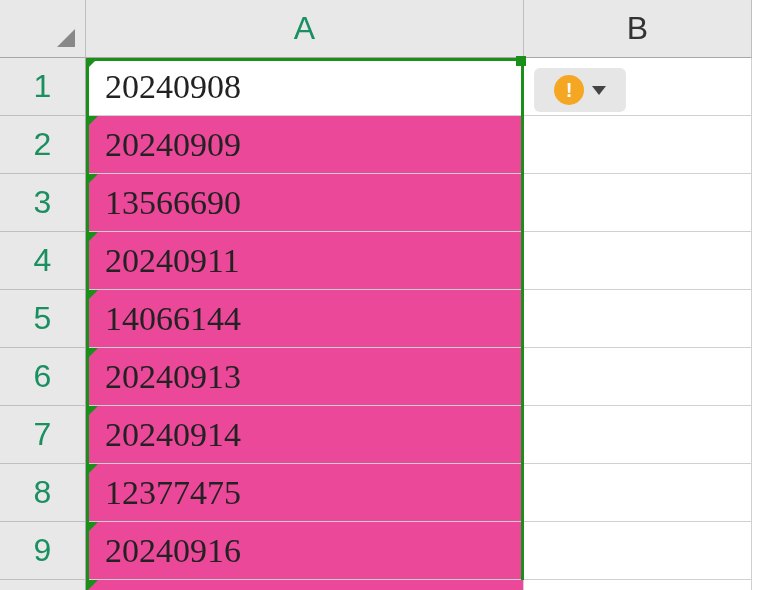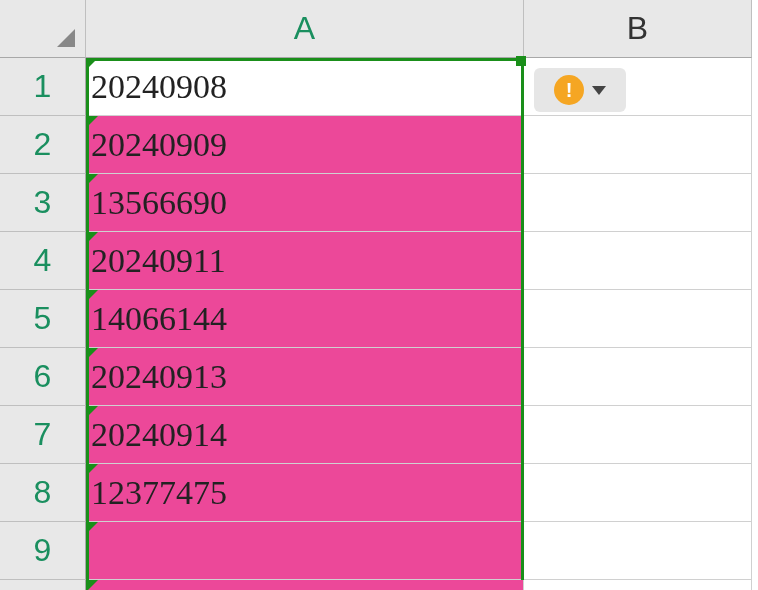--- a/index.html
+++ b/index.html
@@ -54,21 +54,21 @@
       justify-content: center;
       font-size: 32px;
       color: #1a8f5f;
     }
     .cell {
       height: 58px;
       border-right: 1px solid #d0d0d0;
       border-bottom: 1px solid #d0d0d0;
       display: flex;
       align-items: center;
-      padding-left: 5px;
+      padding-left: 19px;
       font-size: 34px;
       font-family: "Times New Roman", serif;
       color: #222;
       position: relative;
       background: #fff;
     }
     .cell.sel {
       background: #ec4899;
     }
     .cell.sel.first { background: #fff; }
@@ -195,20 +195,21 @@
   <div class="row-header">8</div>
   <div class="cell sel">
       <span class="tick"></span>
       <span>12377475</span>
     </div>
   <div class="cell"></div>
 
   <div class="row-header">9</div>
   <div class="cell sel">
       <span class="tick"></span>
+      <span>20240916</span>
     </div>
   <div class="cell"></div>
 
   <div class="row-header partial"></div>
   <div class="cell sel" style="height:16px;border-bottom:none">
       <span class="tick"></span>
     </div>
   <div class="cell" style="height:16px;border-bottom:none"></div>
 </div>
 

